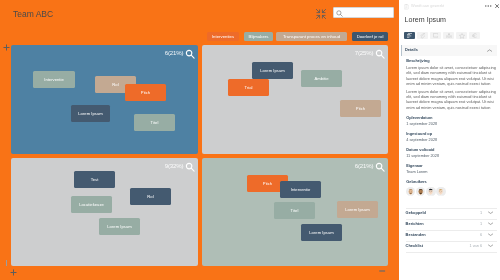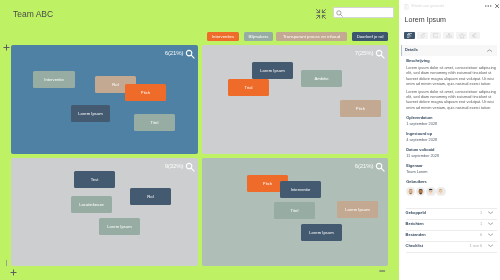--- a/index.html
+++ b/index.html
@@ -1,19 +1,19 @@
 <!DOCTYPE html>
 <html><head>
 <meta charset="utf-8">
 <style>
   *{box-sizing:border-box;margin:0;padding:0;}
   html,body{width:500px;height:280px;overflow:hidden;}
   body{font-family:"Liberation Sans",sans-serif;background:#f0f0f0;color:#3c3c3c;
        -webkit-font-smoothing:antialiased;}
-  .app{position:relative;width:500px;height:280px;background:#bef264;overflow:hidden;}
+  .app{position:relative;width:500px;height:280px;background:#f97316;overflow:hidden;}
 
   
   .page-title{position:absolute;left:13px;top:8.6px;font-size:8.5px;color:#4a4a4a;}
   .fit-icon{position:absolute;left:315px;top:6px;width:12px;height:12px;}
   .searchbox{position:absolute;left:333px;top:7px;width:61px;height:11px;
              border:1px solid #d5d5d5;background:#fefefe;border-radius:1px;}
   .searchbox .mg{position:absolute;left:2px;top:2px;width:7px;height:7px;}
 
   
   .chip{position:absolute;top:32px;height:9px;border-radius:1.5px;color:#fff;

